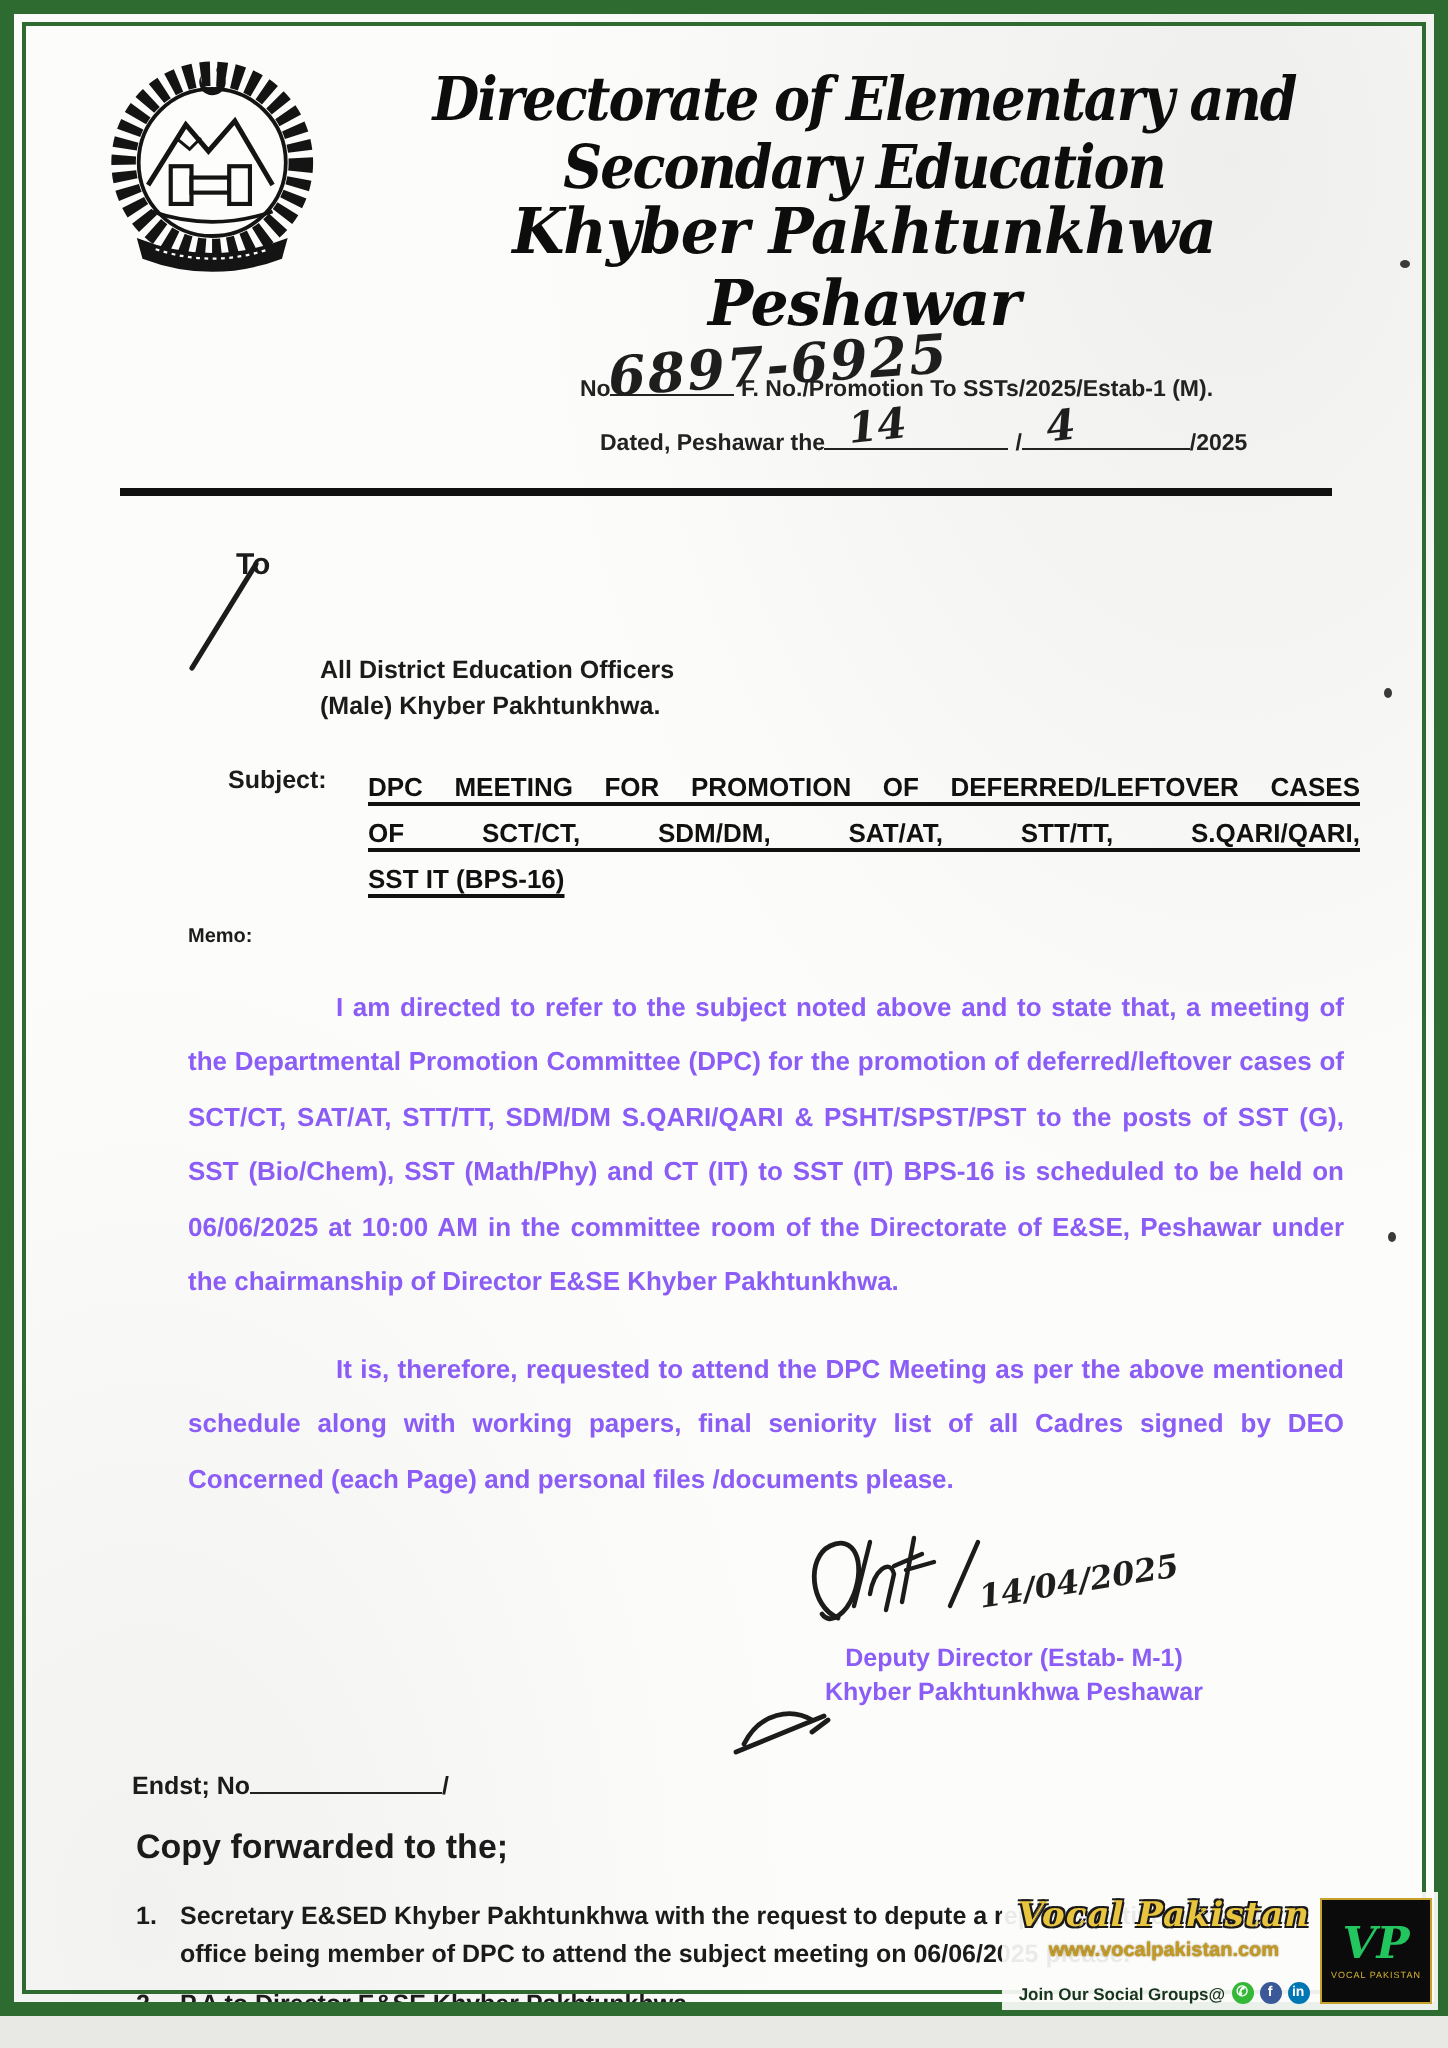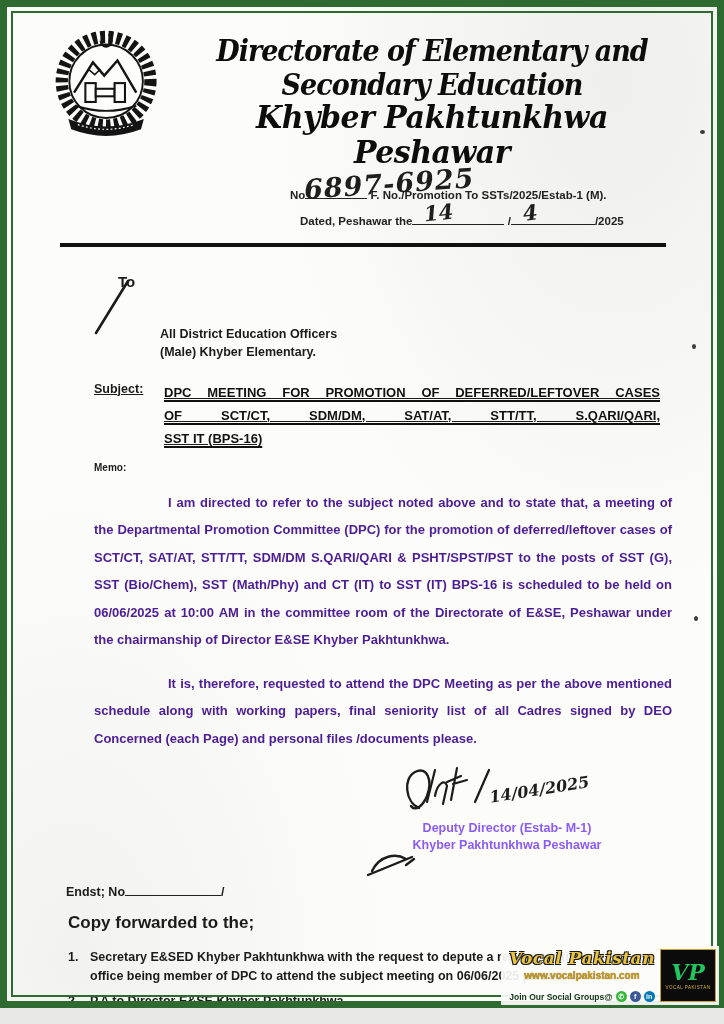--- a/index.html
+++ b/index.html
@@ -48,34 +48,34 @@
   .date-slot .hand{position:absolute;left:12px;bottom:-1px;font-size:21px;font-weight:bold;transform:rotate(-6deg);}
   .rule{height:3.5px;background:#101010;margin:16px 18px 0 18px;}
 
   
   .to-wrap{position:relative;margin:26px 0 0 52px;height:52px;}
   .to-label{font-size:15px;font-weight:bold;position:absolute;left:24px;top:0;}
   .to-slash{position:absolute;left:-4px;top:2px;}
   .addr{margin:0 0 0 118px;font-size:12.5px;font-weight:bold;line-height:18px;}
 
   
-  .subject-row{display:flex;margin:20px 0 0 52px;text-decoration:underline;}
+  .subject-row{display:flex;margin:20px 0 0 72px;}
   .subject-label{flex:0 0 70px;font-size:12.5px;font-weight:bold;padding-top:1px;}
   .subject-lines{width:496px;}
   .subj-line{
     font-size:13px;font-weight:bold;line-height:23px;color:#111;
     text-decoration:underline;text-underline-offset:3px;text-decoration-thickness:1.6px;
   }
   .subj-just{text-align:justify;text-align-last:justify;}
 
   
   .memo-label{margin:12px 0 0 52px;font-size:10px;font-weight:bold;}
   .para{
     margin:16px 12px 0 52px;font-size:13px;font-weight:bold;line-height:27.5px;
-    text-align:justify;color:#4c1d95;text-indent:74px;
+    text-align:justify;color:#8b5cf6;text-indent:74px;
   }
 
   
   .sig-block{position:relative;display:flex;flex-direction:column;align-items:center;
     width:250px;margin:4px 52px 0 auto;text-align:center;}
   .sig-scribble{position:relative;width:220px;height:58px;}
   .sig-date{position:absolute;left:92px;top:18px;font-size:16px;font-weight:bold;transform:rotate(-9deg);white-space:nowrap;}
   .sig-line{font-size:12.5px;font-weight:bold;line-height:16.5px;color:#8b5cf6;}
   .sig-flick{position:absolute;left:-16px;bottom:-24px;}
 
@@ -157,21 +157,21 @@
     <div class="rule"></div>
 
     <div class="to-wrap">
       <svg class="to-slash ink" width="46" height="62">
         <path d="M6,58 L38,6" stroke-width="2.6"></path>
       </svg>
       <span class="to-label">To</span>
     </div>
     <div class="addr">
       <div>All District Education Officers</div>
-      <div>(Male) Khyber Elementary.</div>
+      <div>(Male) Khyber Pakhtunkhwa.</div>
     </div>
 
     <div class="subject-row">
       <div class="subject-label">Subject:</div>
       <div class="subject-lines">
         <div class="subj-line subj-just">DPC MEETING FOR PROMOTION OF DEFERRED/LEFTOVER CASES</div>
         <div class="subj-line subj-just">OF SCT/CT, SDM/DM, SAT/AT, STT/TT, S.QARI/QARI,</div>
         <div class="subj-line">SST IT (BPS-16)</div>
       </div>
     </div>

